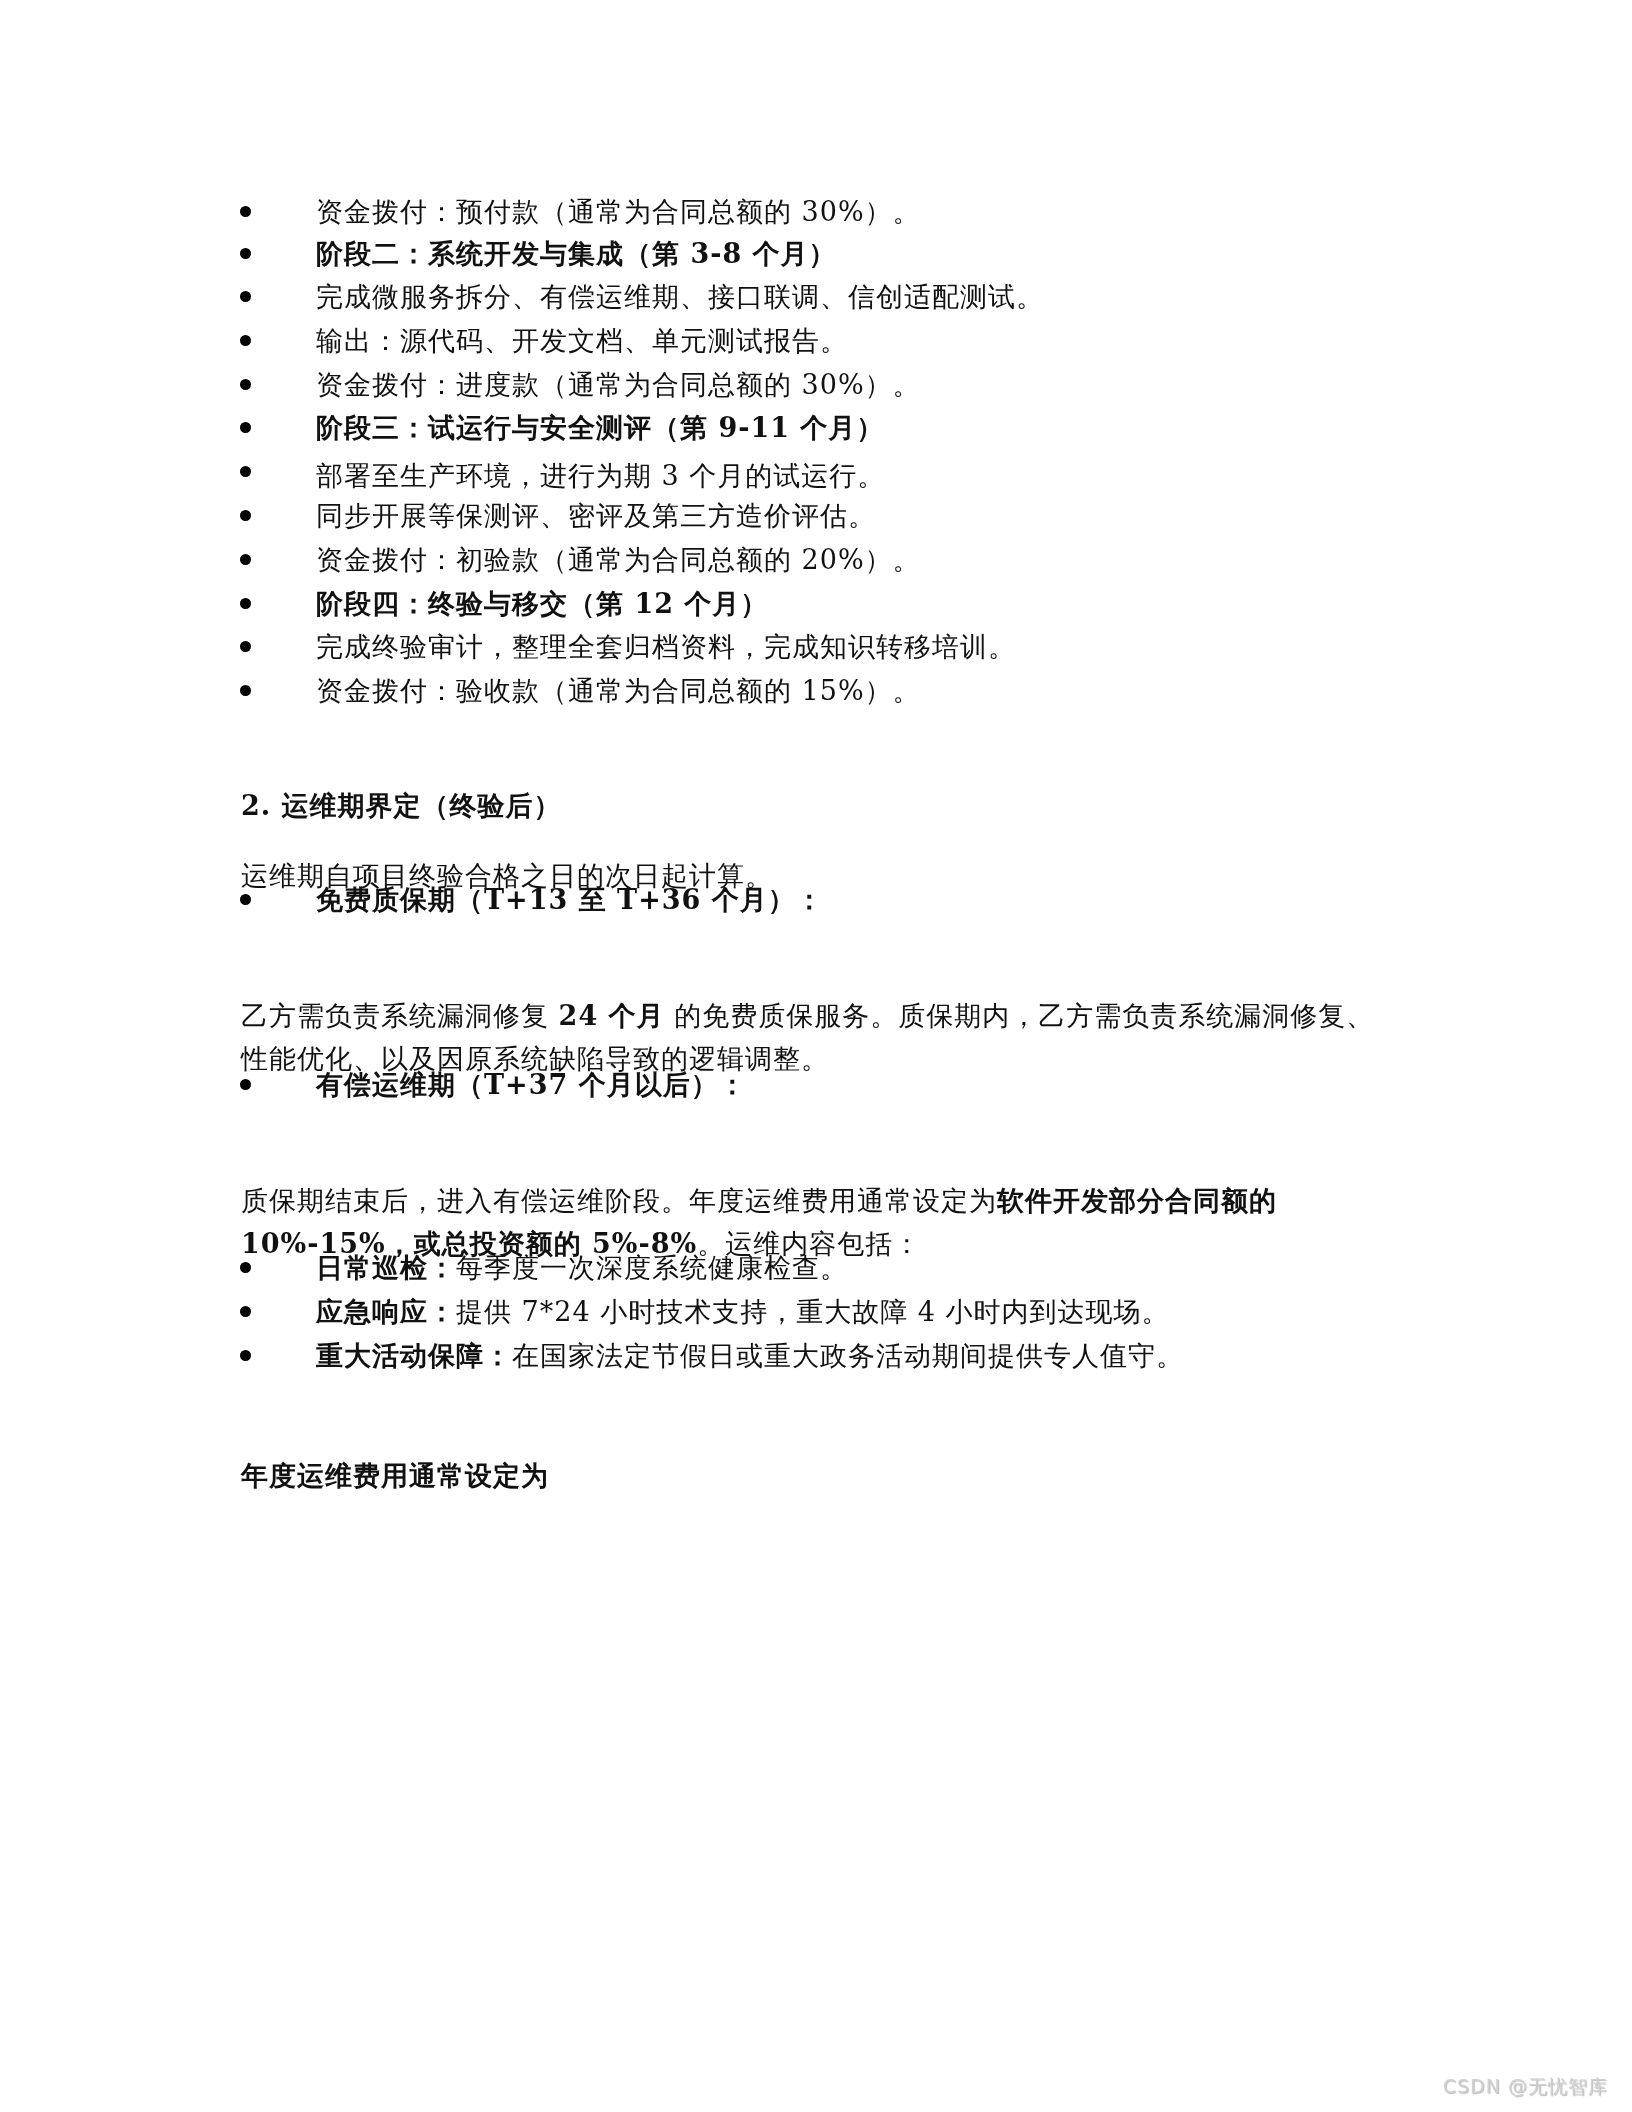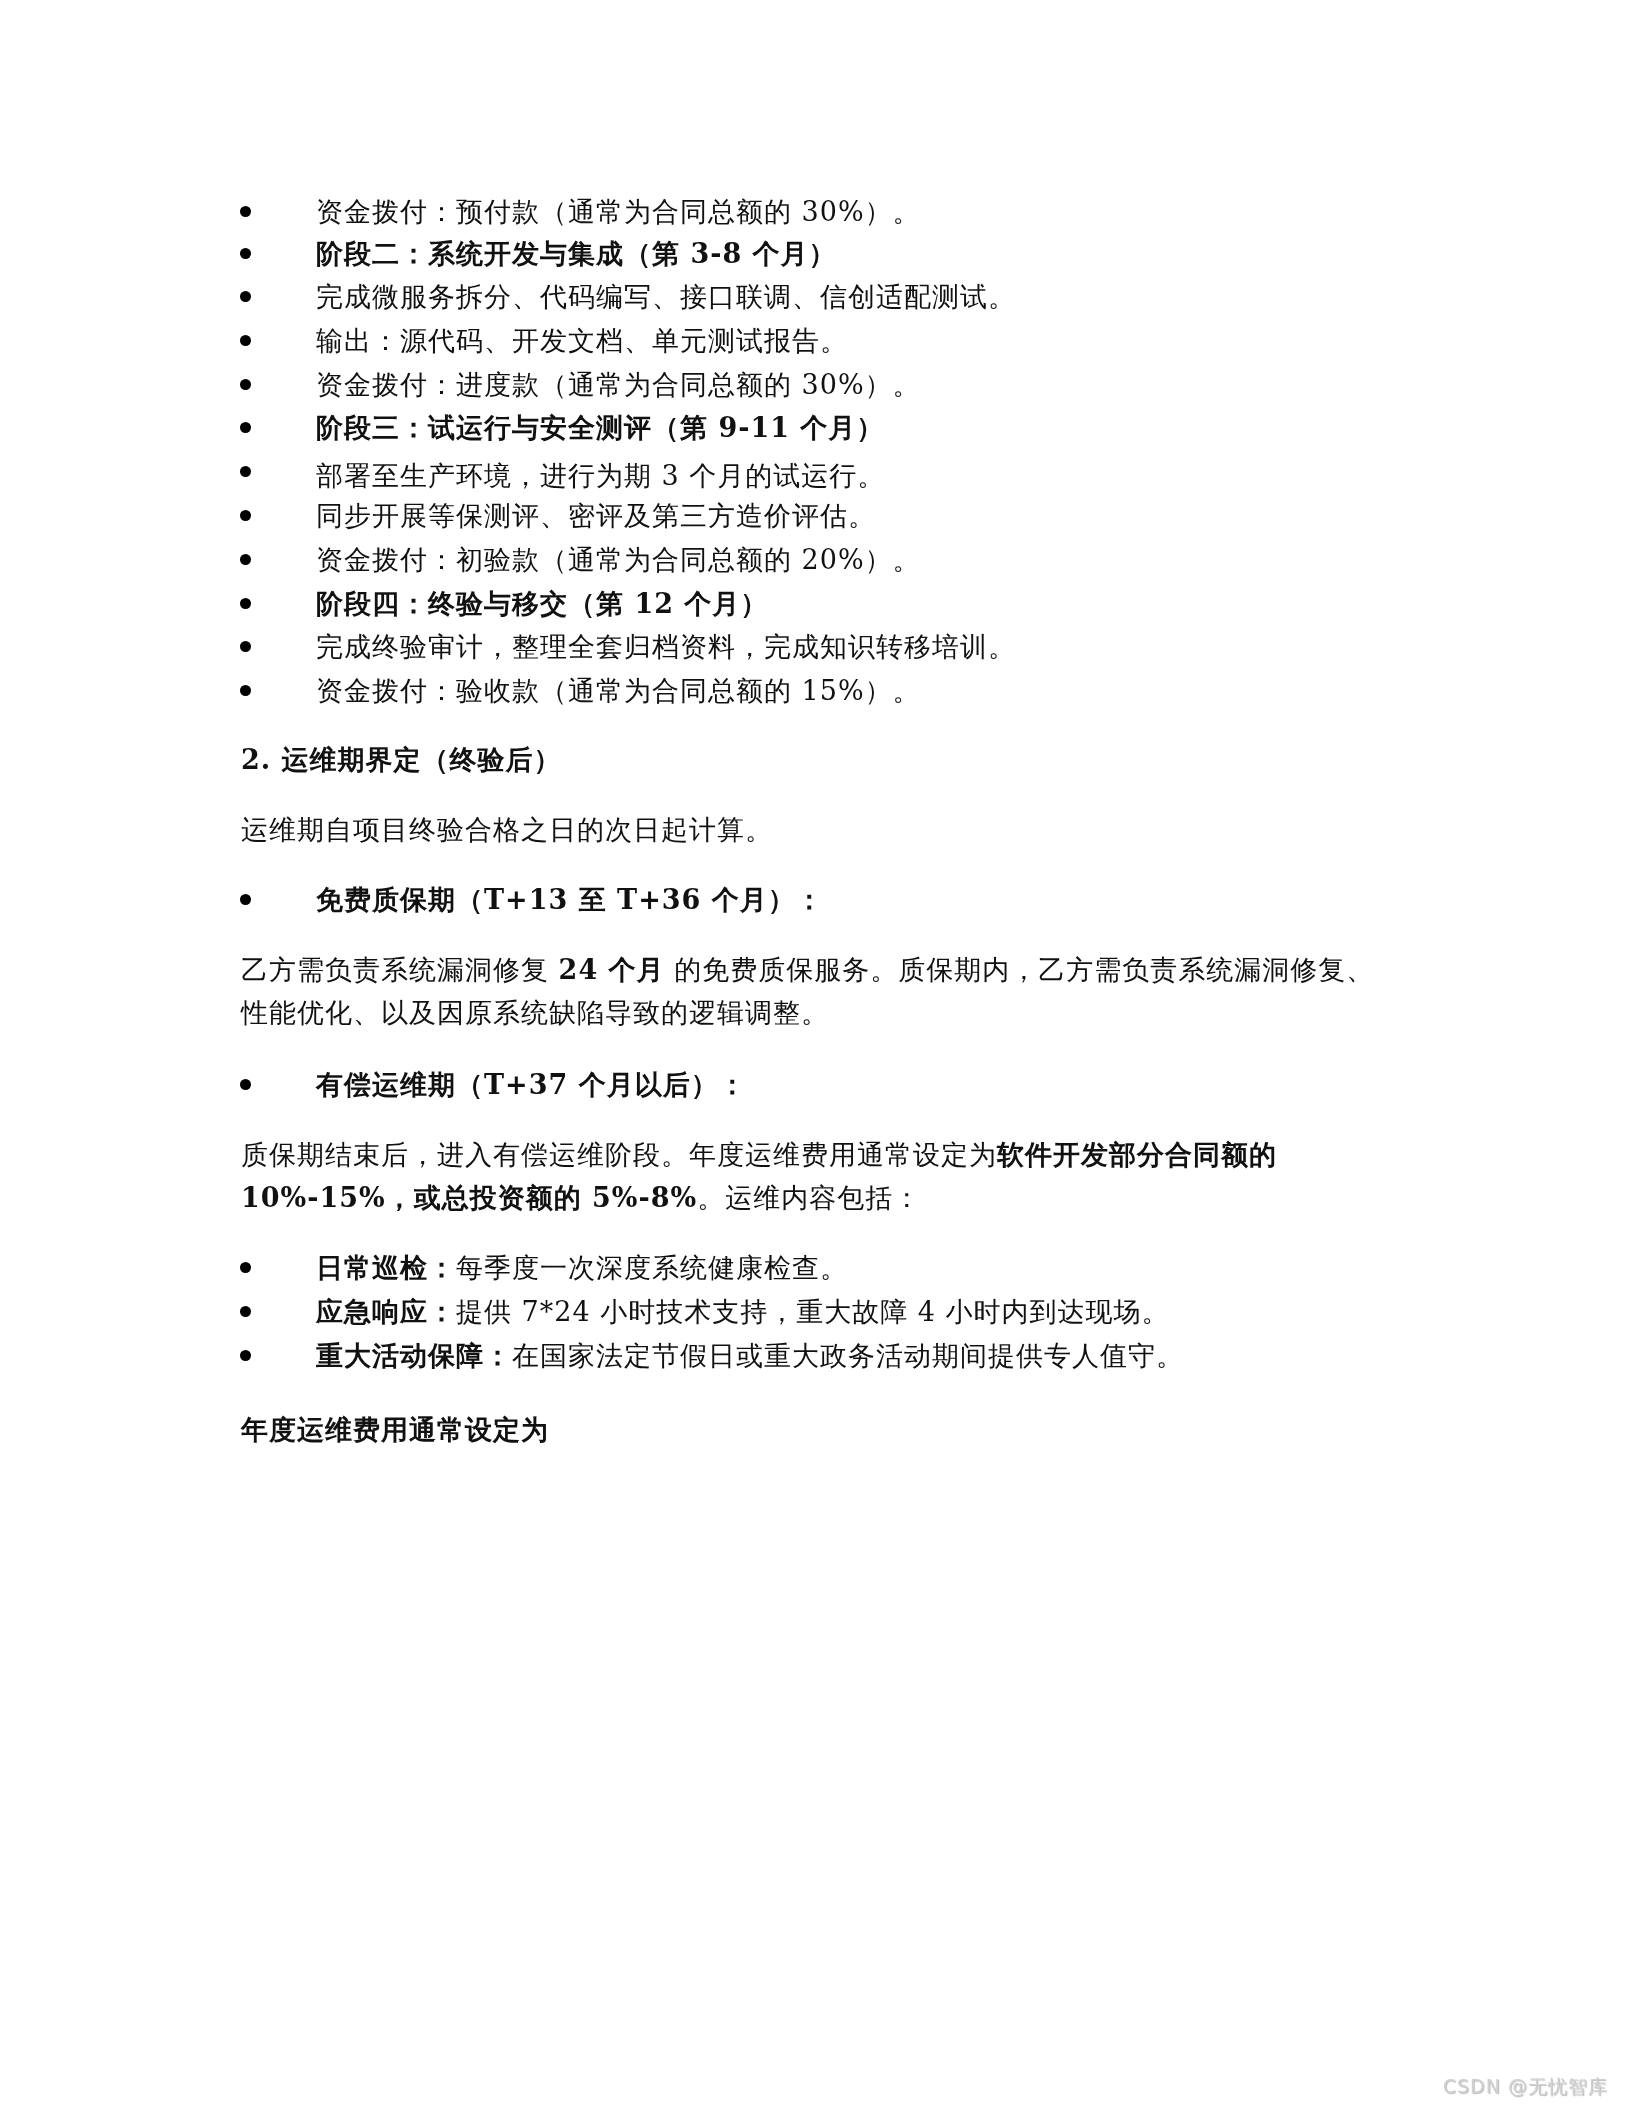--- a/index.html
+++ b/index.html
@@ -1,36 +1,36 @@
 <!DOCTYPE html>
 <html><head>
 <meta charset="utf-8">
 <style>
   html, body { margin: 0; padding: 0; background: #ffffff; }
   body { width: 1632px; height: 2112px; position: relative; overflow: hidden;
          font-family: "DejaVu Serif", "Liberation Serif", serif; color: #111111; }
-  .line { position: absolute; left: 241px; font-size: 27px; line-height: 36px; white-space: nowrap; letter-spacing: 1px; }
+  .line { position: absolute; left: 241px; font-size: 27px; line-height: 36px; white-space: nowrap; letter-spacing: 1px; margin-top: 46px; }
   .bl { position: absolute; left: 316px; font-size: 27px; line-height: 36px; white-space: nowrap; letter-spacing: 1px; }
   .dot { position: absolute; left: 240px; width: 11px; height: 11px; border-radius: 50%; background: #000; }
   b, .bold { font-weight: bold; }
   .watermark { position: absolute; right: 24px; bottom: 12px; font-family: "DejaVu Sans", "Liberation Sans", sans-serif;
                font-size: 19px; color: #d0d0d0; text-shadow: 1px 1px 1px #bbbbbb; letter-spacing: 1px; }
 </style>
 </head>
 <body>
 
 <div>
   <div class="dot" style="top:206px"></div>
   <div class="bl" style="top:194px">资金拨付：预付款（通常为合同总额的 30%）。</div>
 
   <div class="dot" style="top:248px"></div>
   <div class="bl bold" style="top:236px">阶段二：系统开发与集成（第 3-8 个月）</div>
 
   <div class="dot" style="top:291px"></div>
-  <div class="bl" style="top:279px">完成微服务拆分、代码编写、接口联调、信创适配测试。</div>
+  <div class="bl" style="top:279px">完成微服务拆分、有偿运维期、接口联调、信创适配测试。</div>
 
   <div class="dot" style="top:335px"></div>
   <div class="bl" style="top:323px">输出：源代码、开发文档、单元测试报告。</div>
 
   <div class="dot" style="top:379px"></div>
   <div class="bl" style="top:367px">资金拨付：进度款（通常为合同总额的 30%）。</div>
 
   <div class="dot" style="top:422px"></div>
   <div class="bl bold" style="top:410px">阶段三：试运行与安全测评（第 9-11 个月）</div>
 

